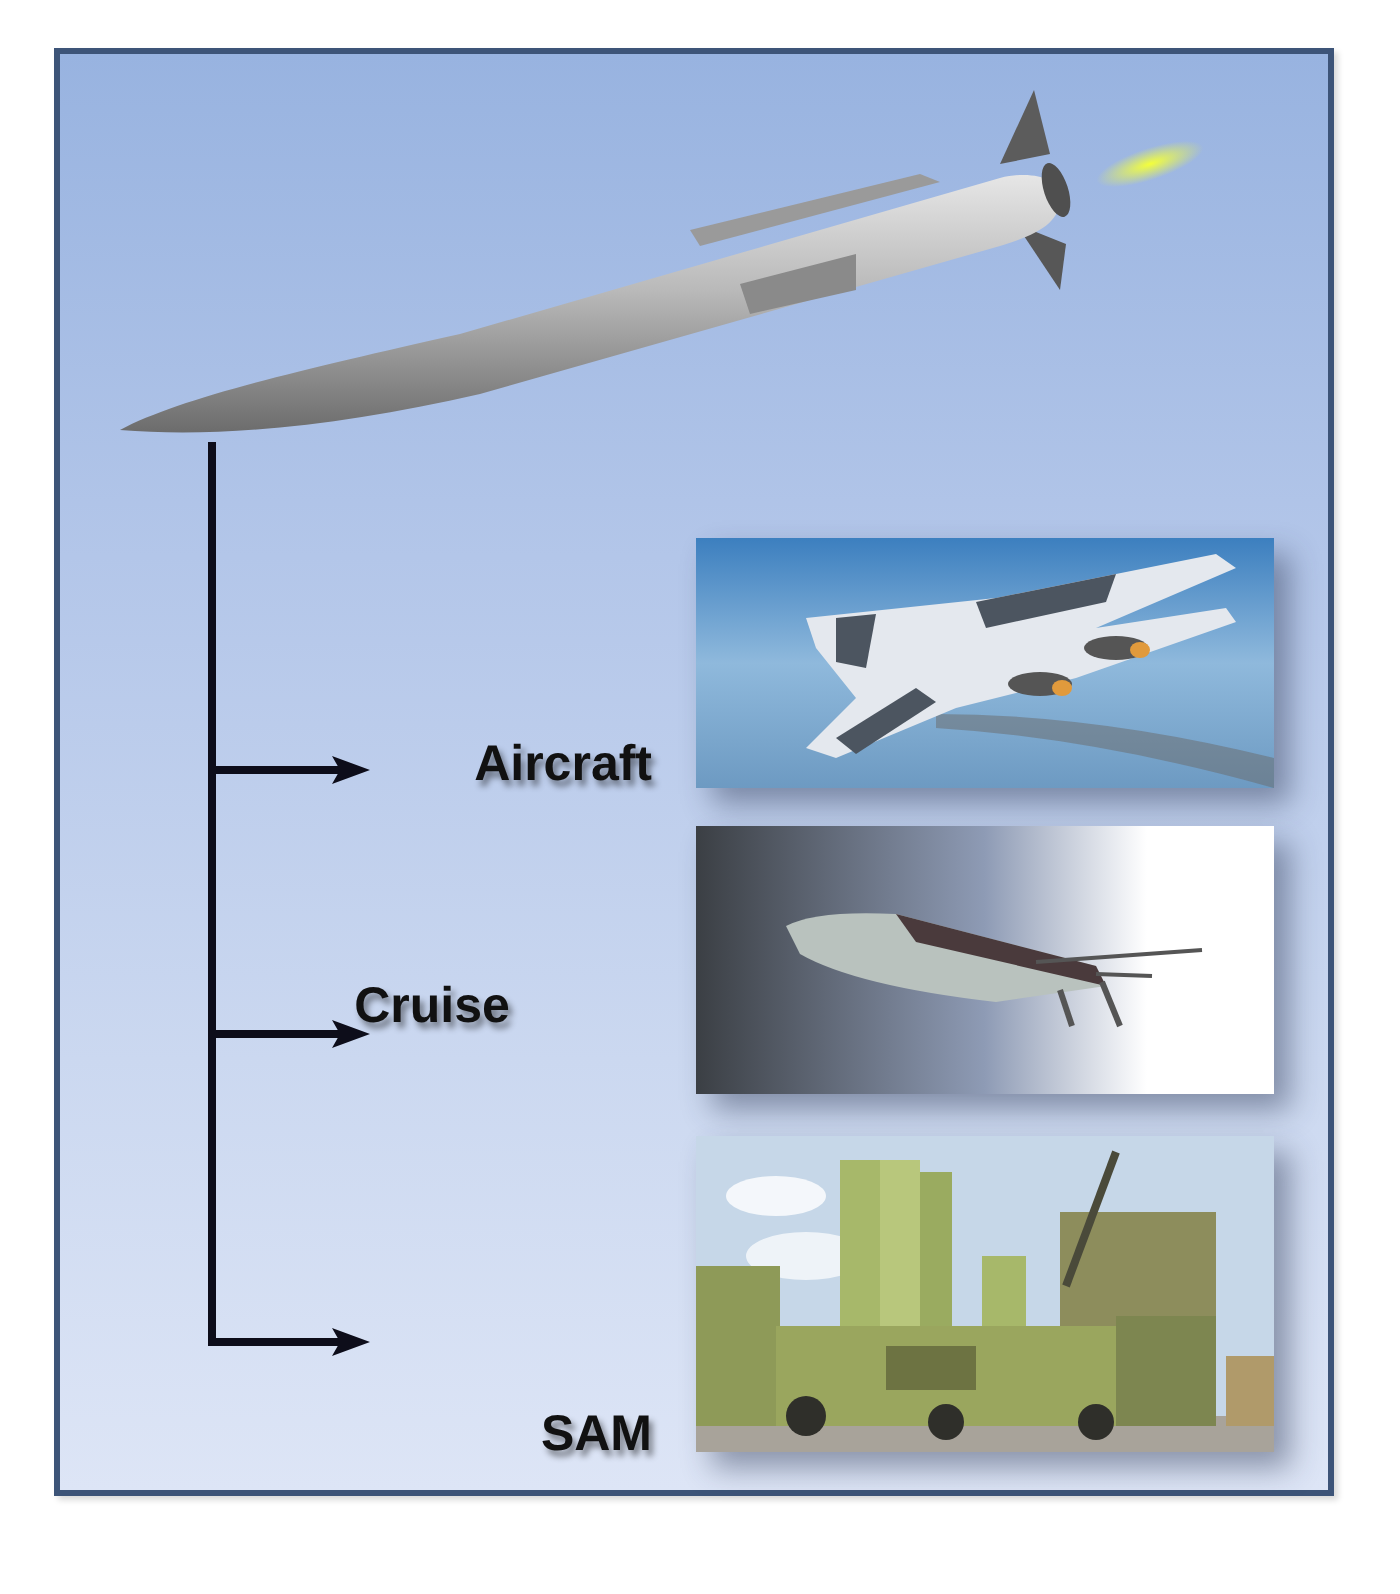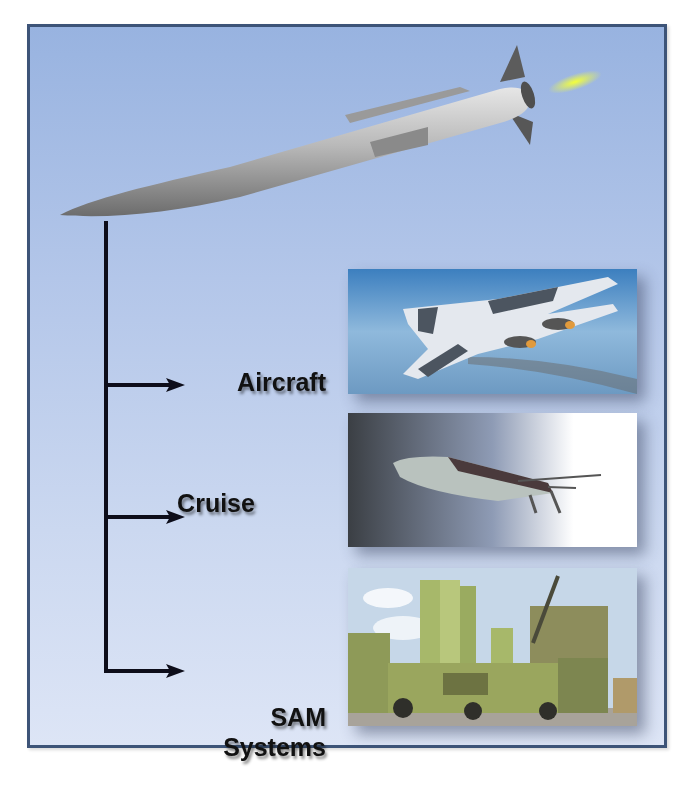--- a/index.html
+++ b/index.html
@@ -75,21 +75,20 @@
   </svg>
 
   <div class="label" style="left:76px; top:340px;">
     <div>Aircraft</div>
   </div>
   <div class="label" style="left:76px; top:461px;text-align:center;">
     <div>Cruise</div>
   </div>
   <div class="label" style="left:76px; top:627px;margin-top:48px;">
     <div>SAM</div>
-    <div>Systems</div>
   </div>
 
   <div class="photo" style="top:242px; height:125px;">
     <svg width="289" height="125">
       <defs>
         <linearGradient id="sky1" x1="0" y1="0" x2="0" y2="1">
           <stop offset="0" stop-color="#3c7fbf"></stop>
             <stop offset="0.5" stop-color="#8fb9dc"></stop>
             <stop offset="1" stop-color="#6d9ac2"></stop>
         </linearGradient>

